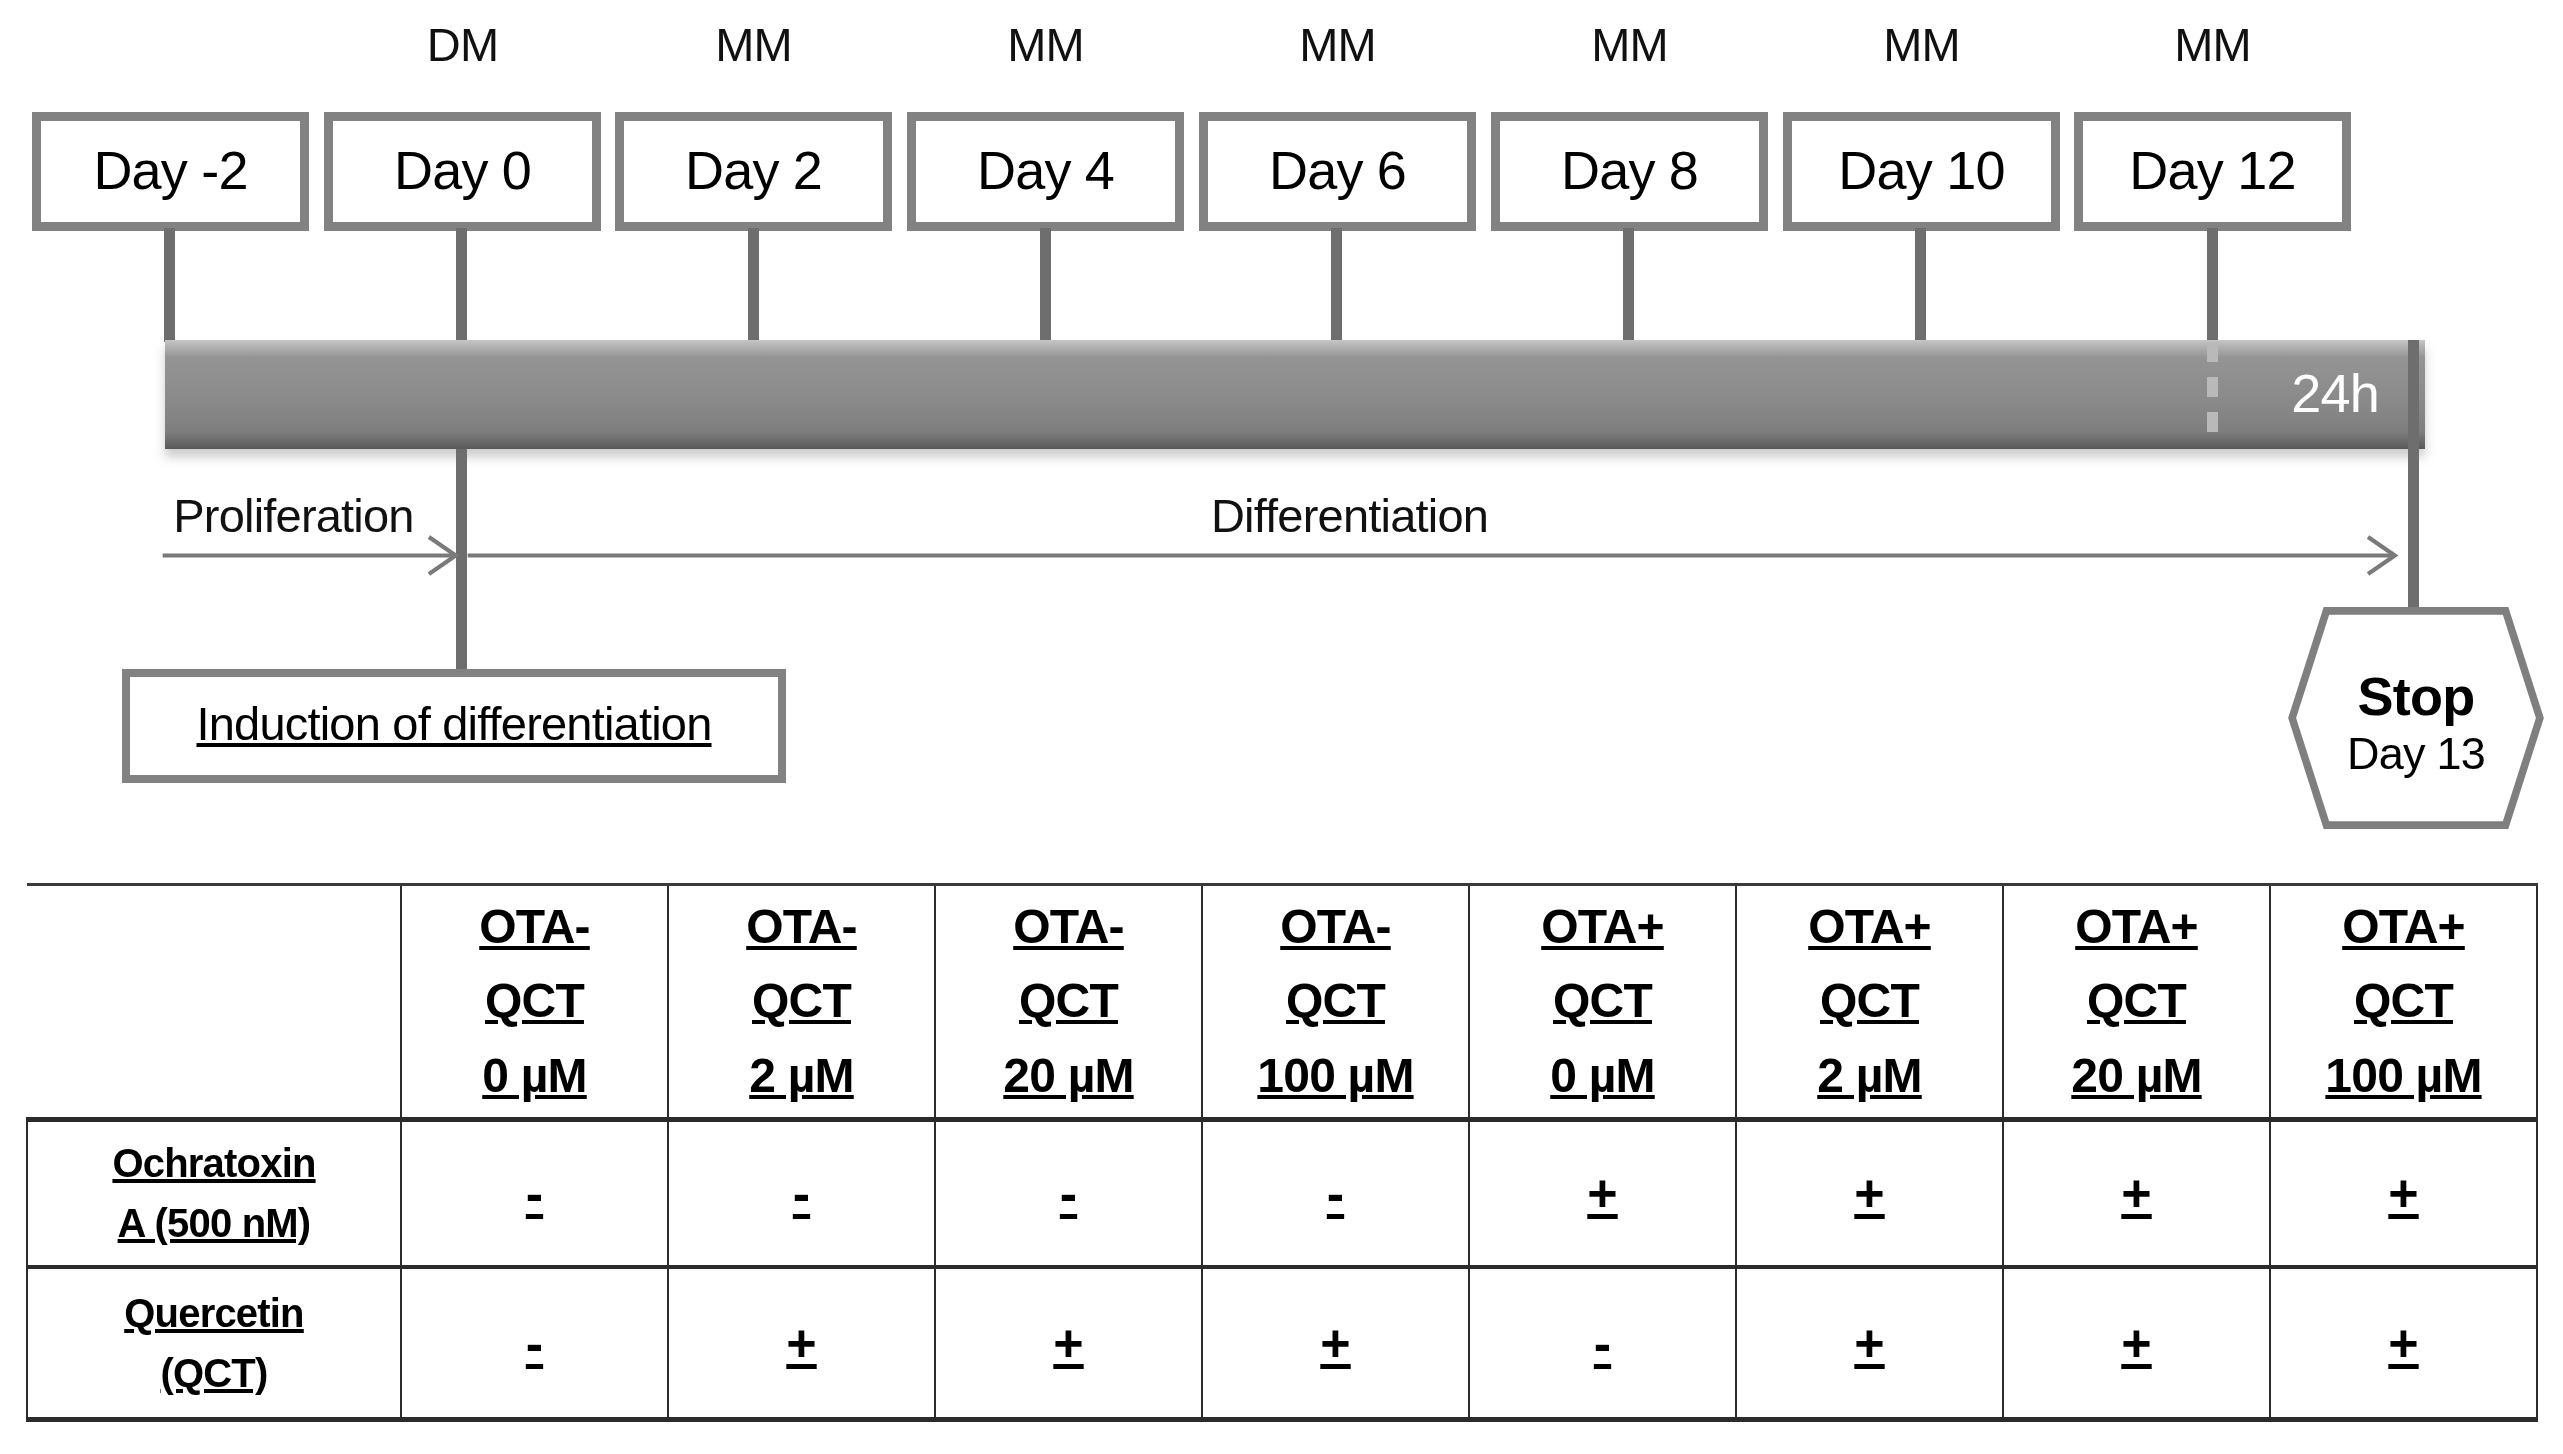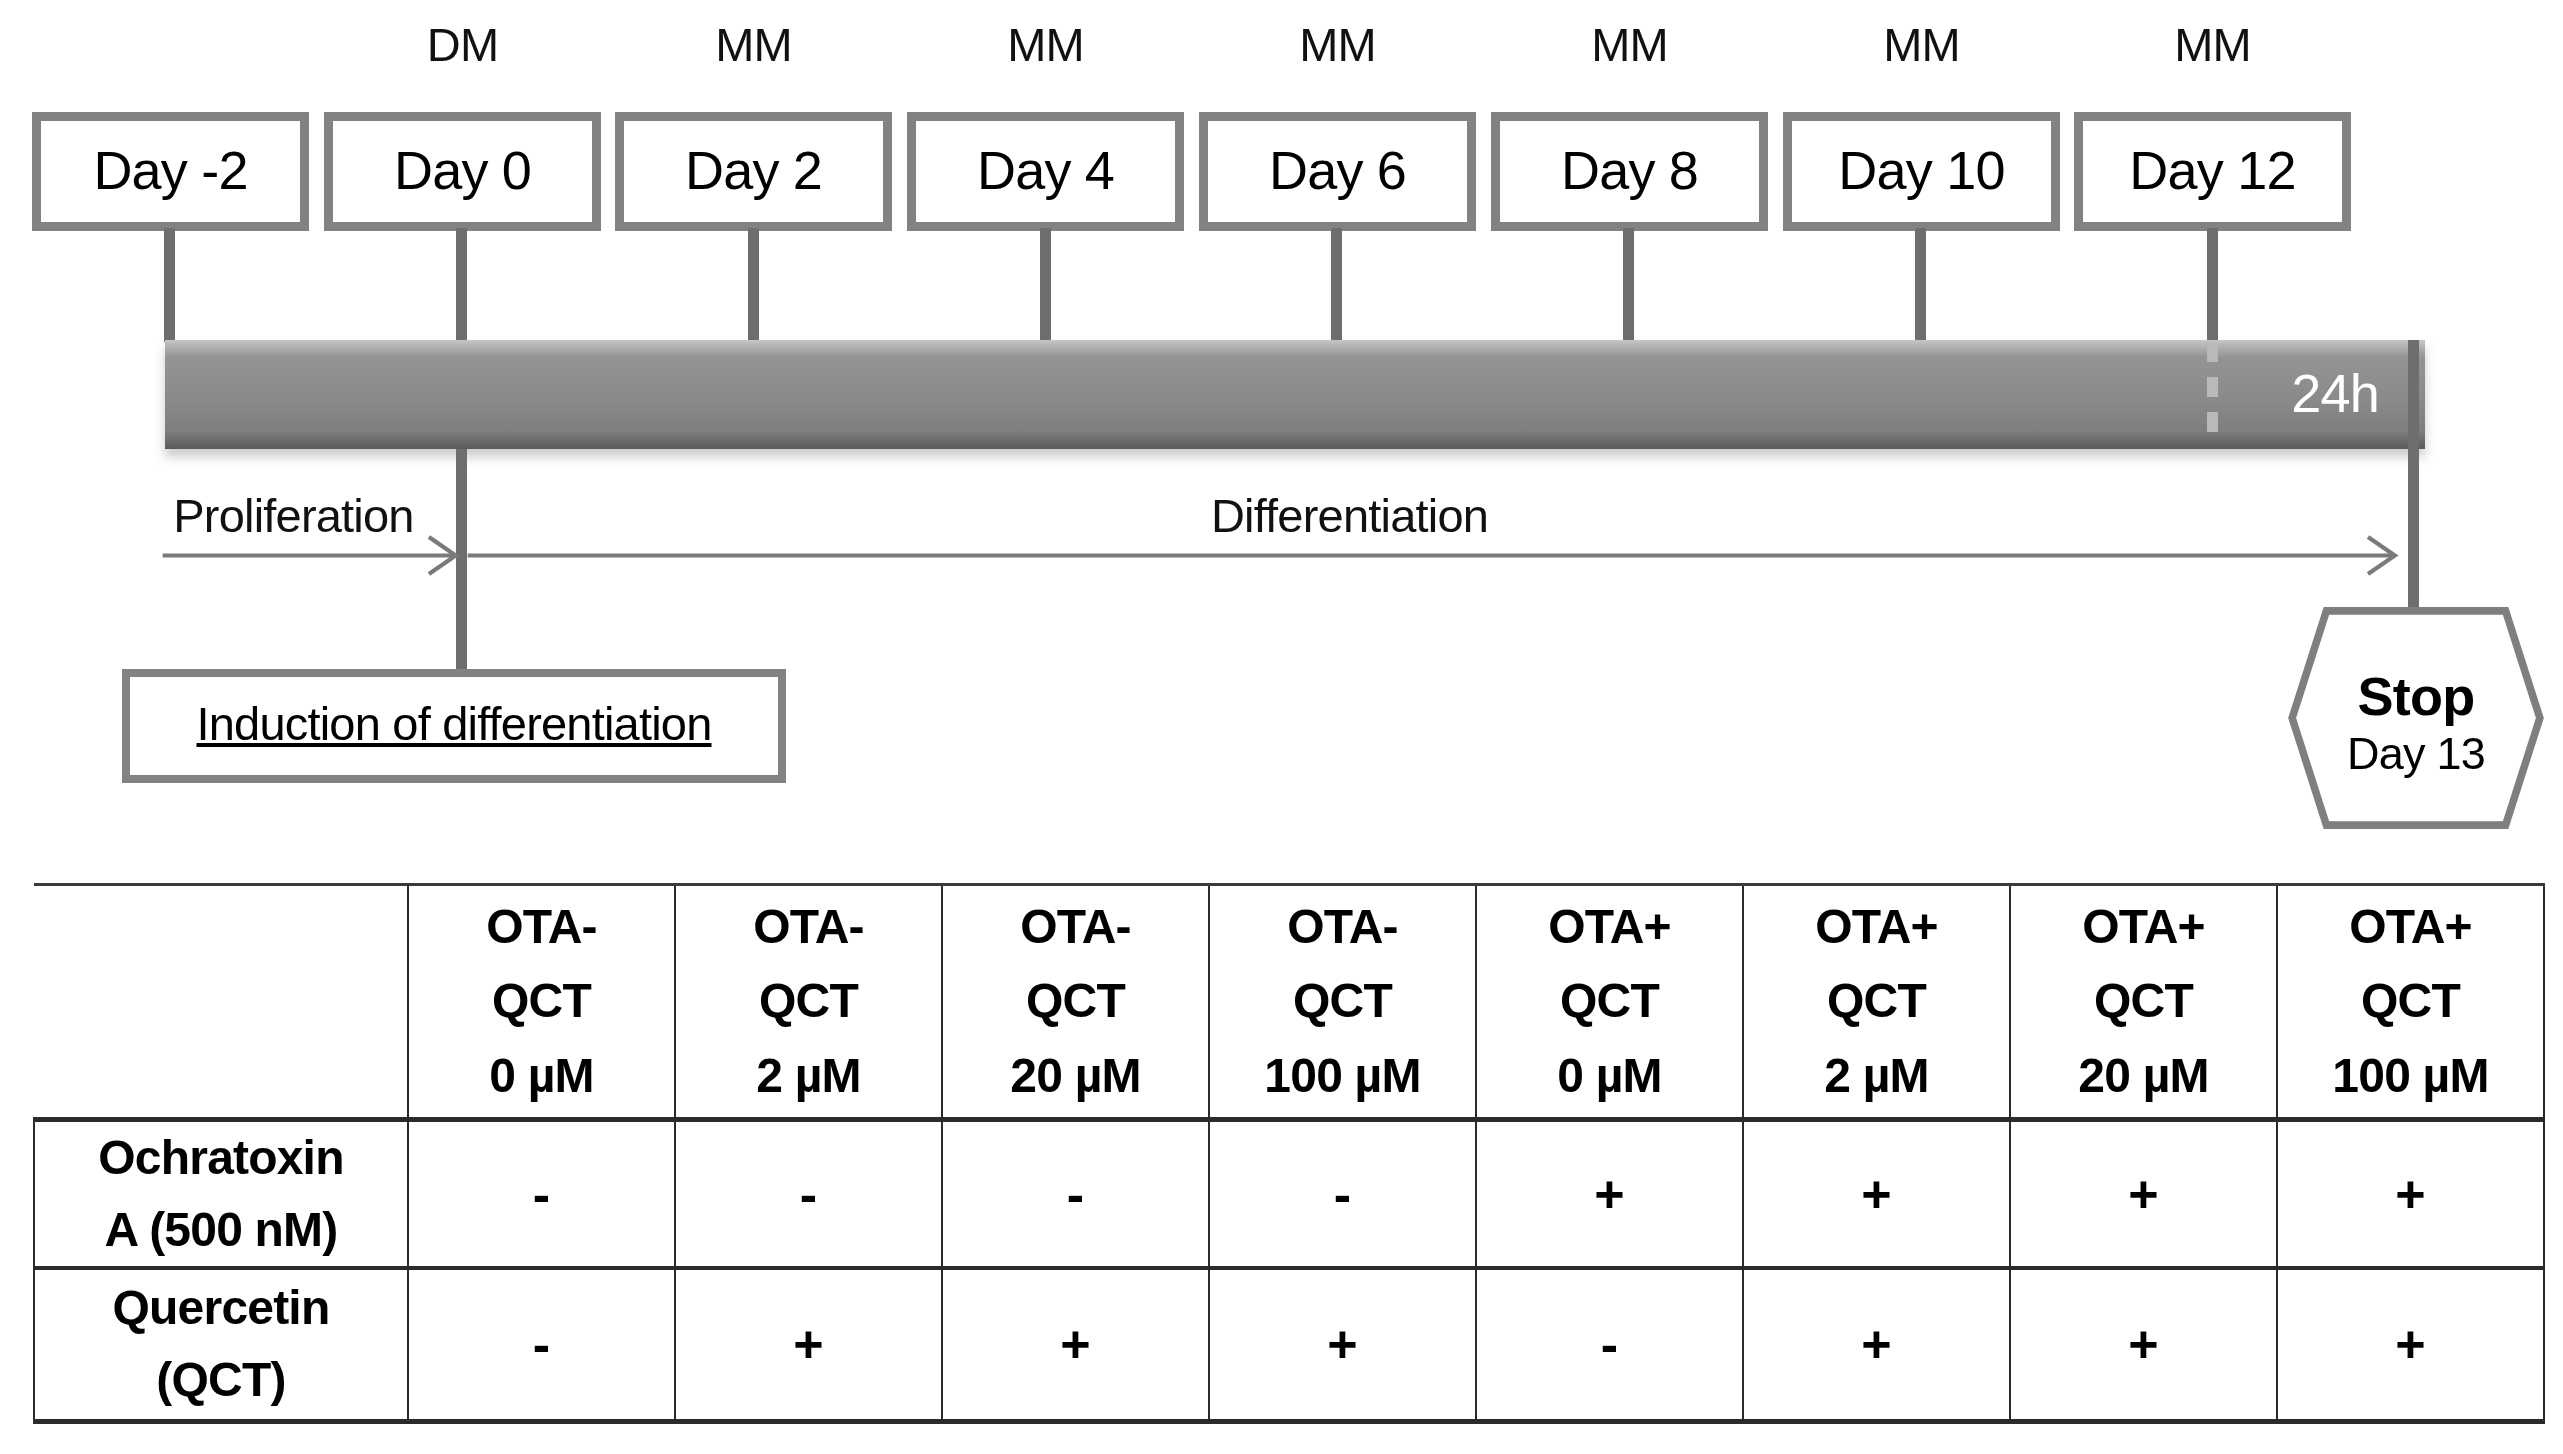--- a/index.html
+++ b/index.html
@@ -63,36 +63,36 @@
   #stop-hexagon-wrap svg{position:absolute;left:0;top:0;}
   #stop-text-block{
     position:absolute;left:0;top:0;width:260px;height:226px;
     display:flex;flex-direction:column;align-items:center;justify-content:center;
     padding-top:8.4px;box-sizing:border-box;
   }
   #stop-title{font-size:54px;font-weight:600;line-height:64px;letter-spacing:-0.8px;}
   #stop-subtitle{font-size:45px;font-weight:400;line-height:52px;letter-spacing:-0.8px;}
   
   #treatment-table{
-    position:absolute;left:33px;top:883px;
-    border-collapse:collapse;table-layout:fixed;width:2507px;
+    position:absolute;left:26px;top:883px;
+    border-collapse:collapse;table-layout:fixed;width:2507px;text-decoration:underline;
   }
   #treatment-table td, #treatment-table th{
     border:2.5px solid #2b2b2b;background:#fff;box-sizing:border-box;
     padding:0;vertical-align:middle;text-align:center;
   }
   #treatment-table th.corner{border:none;background:transparent;}
   #treatment-table tr.header-row th{
     border-top:3.4px solid #3a3a3a;border-bottom:5px solid #2b2b2b;
     font-size:48px;font-weight:bold;line-height:1.55;letter-spacing:-0.8px;
   }
   #treatment-table tr.body-row-1 td{border-bottom:4.2px solid #2b2b2b;}
   #treatment-table tr.body-row-2 td{border-bottom:5px solid #2b2b2b;}
   .row-label{
-    font-size:48px;font-weight:bold;line-height:1.5;letter-spacing:-0.8px;
+    font-size:40px;font-weight:bold;line-height:1.5;letter-spacing:-0.8px;
   }
   .cell-value{font-size:52px;font-weight:bold;}
   .pre{white-space:pre-line;}
 </style>
 </head>
 <body>
 
 <div id="page">
 
   <div class="media-label" style="left:324px">DM</div>

